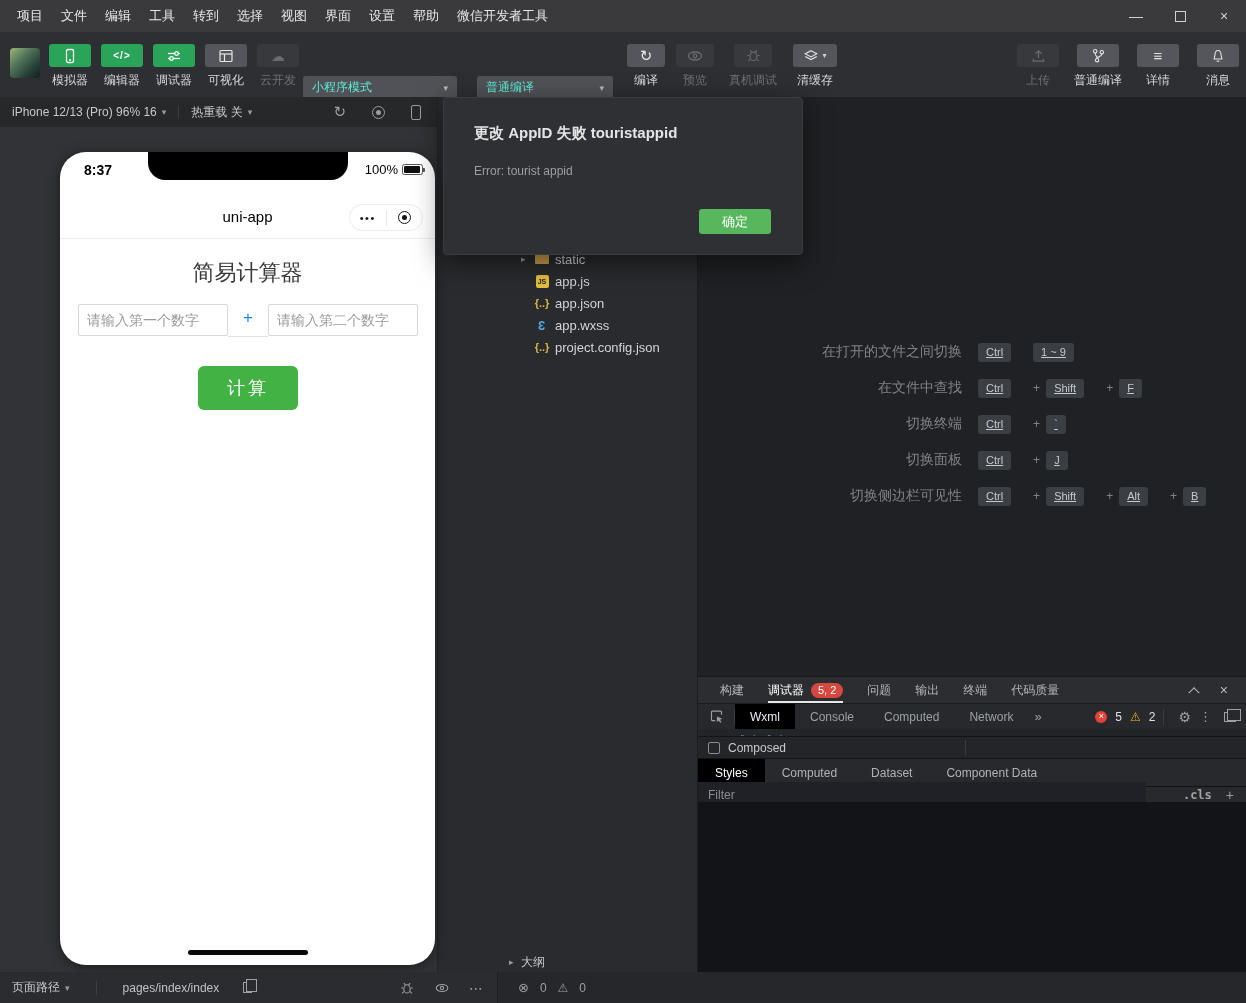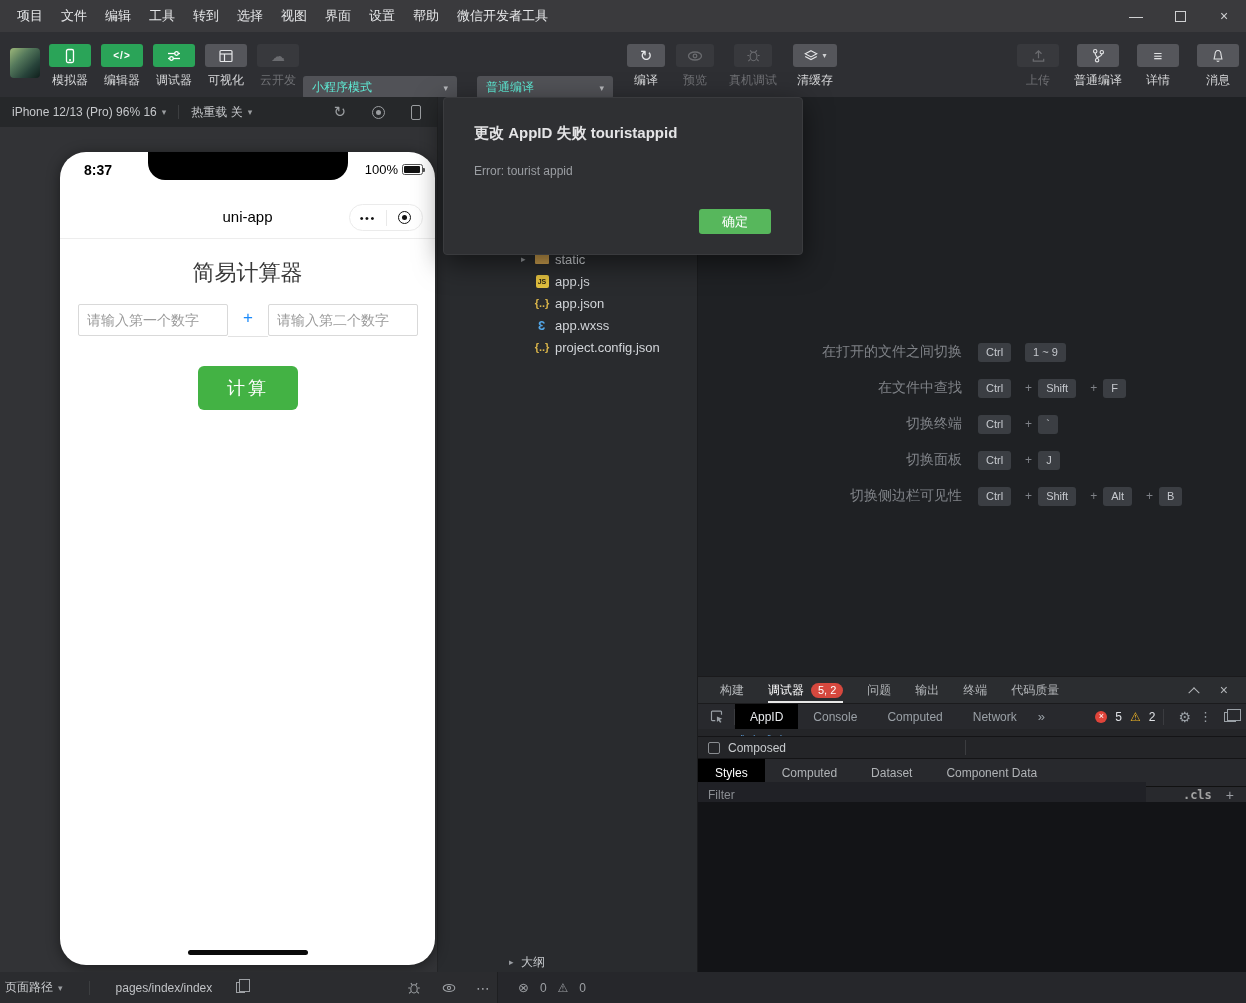--- a/index.html
+++ b/index.html
@@ -117,21 +117,21 @@
   .outline-row { margin-top:auto; height:20px; display:flex; align-items:center; padding-left:71px; font-size:12px; color:#c6c9cc; }
   .outline-row .tarrow { padding-left:0; }
 
   
   .editor-col { flex:1; display:flex; flex-direction:column; }
   .editor-area { height:579px; background:#1f2124; position:relative; }
   .shortcuts { position:absolute; left:0; right:0; top:243px; }
   .sc-row { display:flex; align-items:center; height:24px; margin-bottom:12px; }
   .sc-label { flex:0 0 264px; text-align:right; margin-right:16px; font-size:14px; color:#7f8287; }
   .kbd { background:#3b3e43; border-radius:3px; padding:4px 8px; font-size:11px; color:#c6c9ce; line-height:1;
-         margin-right:14px; min-width:12px; text-align:center; }
+         margin-right:22px; min-width:12px; text-align:center;text-decoration:underline; }
   .joiner { color:#7e8187; font-size:12px; margin-right:6px; }
 
   
   .dbg { flex:1; display:flex; flex-direction:column; border-top:1px solid #1a1a1c; }
   .dbg-tabs { height:26px; background:#2b2d30; display:flex; align-items:center; padding-left:22px; font-size:12px; color:#b4b7ba; }
   .dtab { margin-right:24px; height:26px; line-height:26px; position:relative; display:flex; align-items:center; gap:7px; cursor:default; }
   .dtab.active .dtab-txt { color:#fff; }
   .dtab.active::after { content:""; position:absolute; left:0; bottom:0; height:2px; width:100%; background:#e8e8e8; }
   .badge { background:#d6483e; color:#fff; border-radius:8px; font-size:11px; padding:1px 7px; line-height:13px; }
   .dbg-win { margin-left:auto; display:flex; align-items:center; gap:22px; padding-right:18px; }
@@ -179,21 +179,21 @@
                   font-size:12px; padding:0 10px; font-family:inherit; }
   .filter-input::placeholder { color:#8a8d92; }
   .cls-btn { margin-left:auto; font-family:"DejaVu Sans Mono","Liberation Mono",monospace; font-size:12px; font-weight:bold; color:#a3a3a3; }
   .plus-btn { color:#9a9da2; font-size:14px; margin:0 12px 0 14px; }
   .plus-btn::before { content:"+"; }
   .styles-content { flex:1; background:#131417; }
 
   
   .bottombar { position:absolute; left:0; top:972px; width:100%; height:31px; display:flex; }
   .bb-left { width:498px; background:#2b2c2f; border-right:1px solid #1e1f21; display:flex; align-items:center;
-             padding:0 5px; font-size:12px; color:#c8cacd; gap:22px; }
+             padding:0 12px; font-size:12px; color:#c8cacd; gap:22px; }
   .bb-dd { display:flex; align-items:center; }
   .bb-dd::after { content:"▾"; font-size:9px; color:#9a9da0; margin-left:5px; }
   .bb-path { color:#c0c2c5; }
   .copy-ic { width:9px; height:11px; border:1.2px solid #9da0a4; position:relative; margin-left:2px; }
   .copy-ic::before { content:""; position:absolute; left:2px; top:-4px; width:9px; height:11px; border:1.2px solid #9da0a4;
                      background:#2b2c2f; }
   .bb-left-icons { margin-left:auto; display:flex; align-items:center; gap:19px; padding-right:2px; }
   .ellipsis-ic { color:#9da0a4; font-size:14px; }
   .ellipsis-ic::before { content:"⋯"; }
   .bb-right { flex:1; background:#26272b; display:flex; align-items:center; padding-left:20px; gap:5px;
@@ -531,21 +531,21 @@
         </div>
 
         <div class="devtools-bar">
           <span class="insp">
             <svg width="15" height="15" viewBox="0 0 18 18" fill="none" stroke="#9aa0a6" stroke-width="1.4">
               <path d="M15 7 V3.5 A1 1 0 0 0 14 2.5 H4 A1 1 0 0 0 3 3.5 V13 A1 1 0 0 0 4 14 H7.5"></path>
               <path d="M9.5 9 L16 11.8 L13 12.8 L15 15.5 L13.3 16.6 L11.5 13.8 L9.5 15.5 Z" fill="#9aa0a6" stroke="none"></path>
             </svg>
           </span>
           <span class="vdiv2"></span>
-          <span class="wtab active">AppID</span>
+          <span class="wtab active">Wxml</span>
           <span class="wtab">Console</span>
           <span class="wtab">Computed</span>
           <span class="wtab">Network</span>
           <span class="more-tabs"></span>
           <span class="dt-right">
             <span class="err-ic"></span>
             <span class="cnt">5</span>
             <span class="warn-ic"></span>
             <span class="cnt">2</span>
             <span class="vdiv2"></span>

